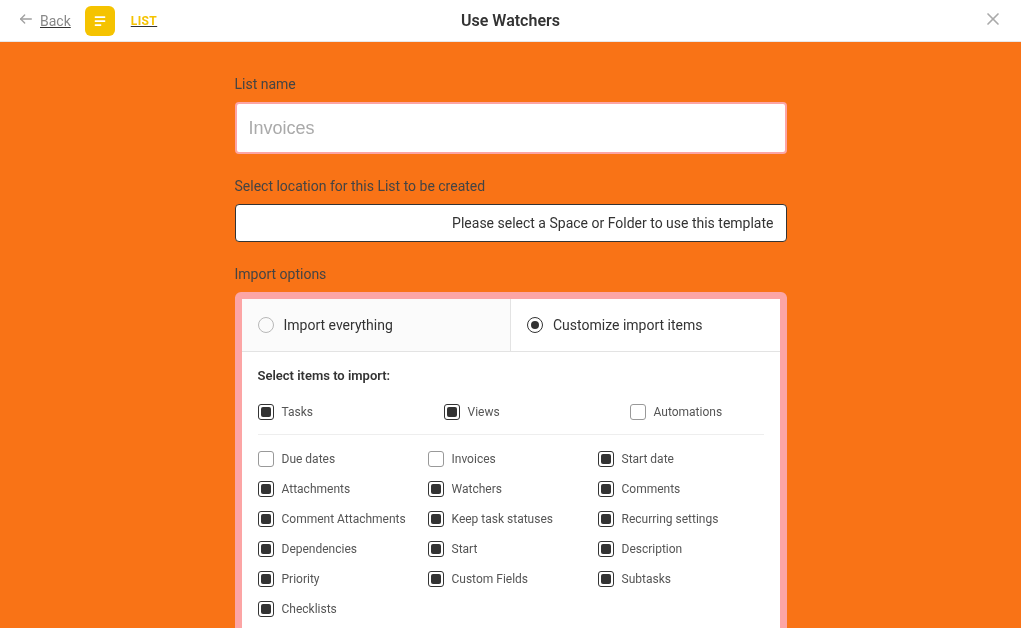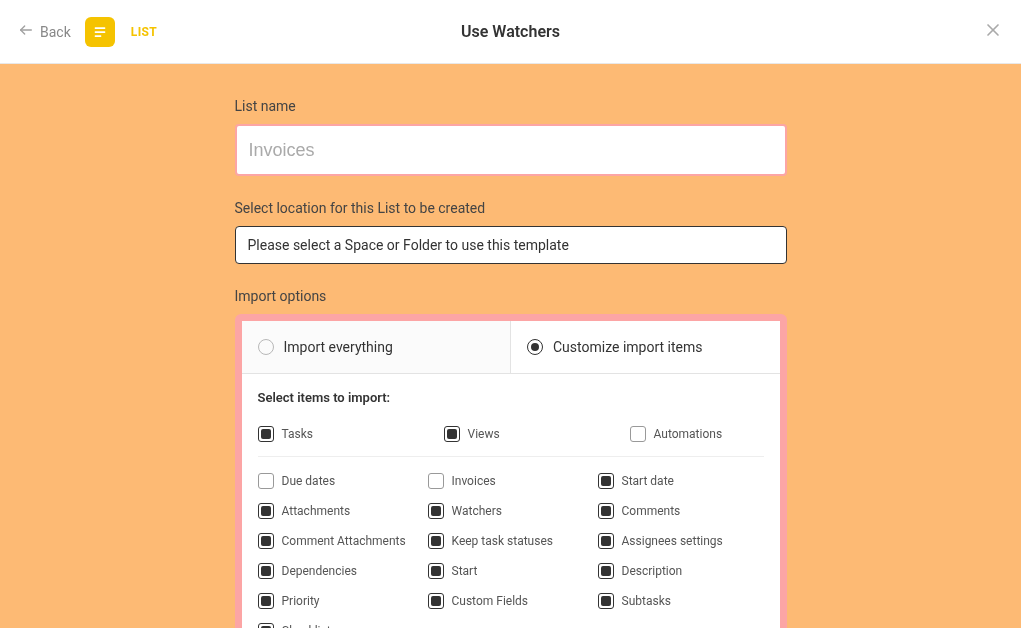--- a/index.html
+++ b/index.html
@@ -1,35 +1,35 @@
 <!DOCTYPE html>
 <html><head>
   <meta charset="utf-8">
   <style>
     * { box-sizing: border-box; margin: 0; padding: 0; }
     body { font-family: -apple-system, BlinkMacSystemFont, "Segoe UI", Roboto, sans-serif; background: #fff; color: #333; }
     .modal { width: 1021px; height: 628px; position: relative; overflow: hidden; display: flex; flex-direction: column; }
-    .top-bar { height: 64px; display: flex; align-items: center; padding: 0 18px; border-bottom: 1px solid #e8e8e8; position: relative; flex-shrink: 0; }
+    .top-bar { height: 42px; display: flex; align-items: center; padding: 0 18px; border-bottom: 1px solid #e8e8e8; position: relative; flex-shrink: 0; text-decoration: underline; }
     .back-group { display: flex; align-items: center; cursor: pointer; color: #a0a0a0; }
     .back-label { font-size: 14px; margin-left: 6px; color: #888; }
     .type-chip { display: flex; align-items: center; margin-left: 14px; }
     .chip-icon { width: 30px; height: 30px; background: #f5c300; border-radius: 6px; display: flex; align-items: center; justify-content: center; }
     .chip-label { color: #f5c300; font-size: 12px; font-weight: 700; margin-left: 16px; letter-spacing: 0.4px; }
     .title { position: absolute; left: 50%; transform: translateX(-50%); font-size: 16px; font-weight: 600; color: #333; }
     .close-btn { position: absolute; right: 18px; top: 50%; transform: translateY(-50%); cursor: pointer; color: #aaa; }
-    .body { flex: 1; overflow-y: auto; background: #fdba74; display: flex; justify-content: center; }
+    .body { flex: 1; overflow-y: auto; background: #f97316; display: flex; justify-content: center; }
     .body::-webkit-scrollbar { width: 8px; }
     .body::-webkit-scrollbar-thumb { background: #c4c4c4; border-radius: 4px; }
     .body::-webkit-scrollbar-track { background: transparent; }
     .form { width: 552px; padding: 34px 0 40px; }
     .field-label { font-size: 14px; color: #444; margin-bottom: 10px; }
     .text-input { width: 100%; height: 52px; border: 2px solid #fca5a5; border-radius: 4px; padding: 0 12px; font-size: 18px; color: #333; background: #fff; }
     .text-input::placeholder { color: #aaa; }
     .block { margin-bottom: 24px; }
-    .select-box { width: 100%; border: 1.4px solid #333; border-radius: 4px; padding: 10px 12px; font-size: 14px; color: #333; background: #fff; cursor: pointer; }
+    .select-box { width: 100%; border: 1.4px solid #333; border-radius: 4px; padding: 10px 12px; font-size: 14px; color: #333; background: #fff; cursor: pointer; text-align: right; }
     .options-card { border: 7px solid #fca5a5; border-radius: 6px; background: #fff; }
     .radio-row { display: flex; border-bottom: 1px solid #e3e3e3; }
     .radio-cell { flex: 1; padding: 18px 16px; display: flex; align-items: center; cursor: pointer; }
     .radio-cell.left { border-right: 1px solid #e3e3e3; background: #fbfbfb; }
     .radio { width: 16px; height: 16px; border-radius: 50%; border: 1px solid #b8b8b8; margin-right: 10px; display: flex; align-items: center; justify-content: center; flex-shrink: 0; }
     .radio.selected { border-color: #333; }
     .radio .dot { width: 8px; height: 8px; border-radius: 50%; background: #333; display: none; }
     .radio.selected .dot { display: block; }
     .radio-label { font-size: 14px; color: #333; }
     .items-section { padding: 16px 16px 14px; }
@@ -173,21 +173,21 @@
                 <div class="check-item">
                   <span class="cbox checked">
                     <span class="fill"></span>
                   </span>
                   <span class="check-label">Keep task statuses</span>
                 </div>
                 <div class="check-item">
                   <span class="cbox checked">
                     <span class="fill"></span>
                   </span>
-                  <span class="check-label">Assignees settings</span>
+                  <span class="check-label">Recurring settings</span>
                 </div>
                 <div class="check-item">
                   <span class="cbox checked">
                     <span class="fill"></span>
                   </span>
                   <span class="check-label">Dependencies</span>
                 </div>
                 <div class="check-item">
                   <span class="cbox checked">
                     <span class="fill"></span>

